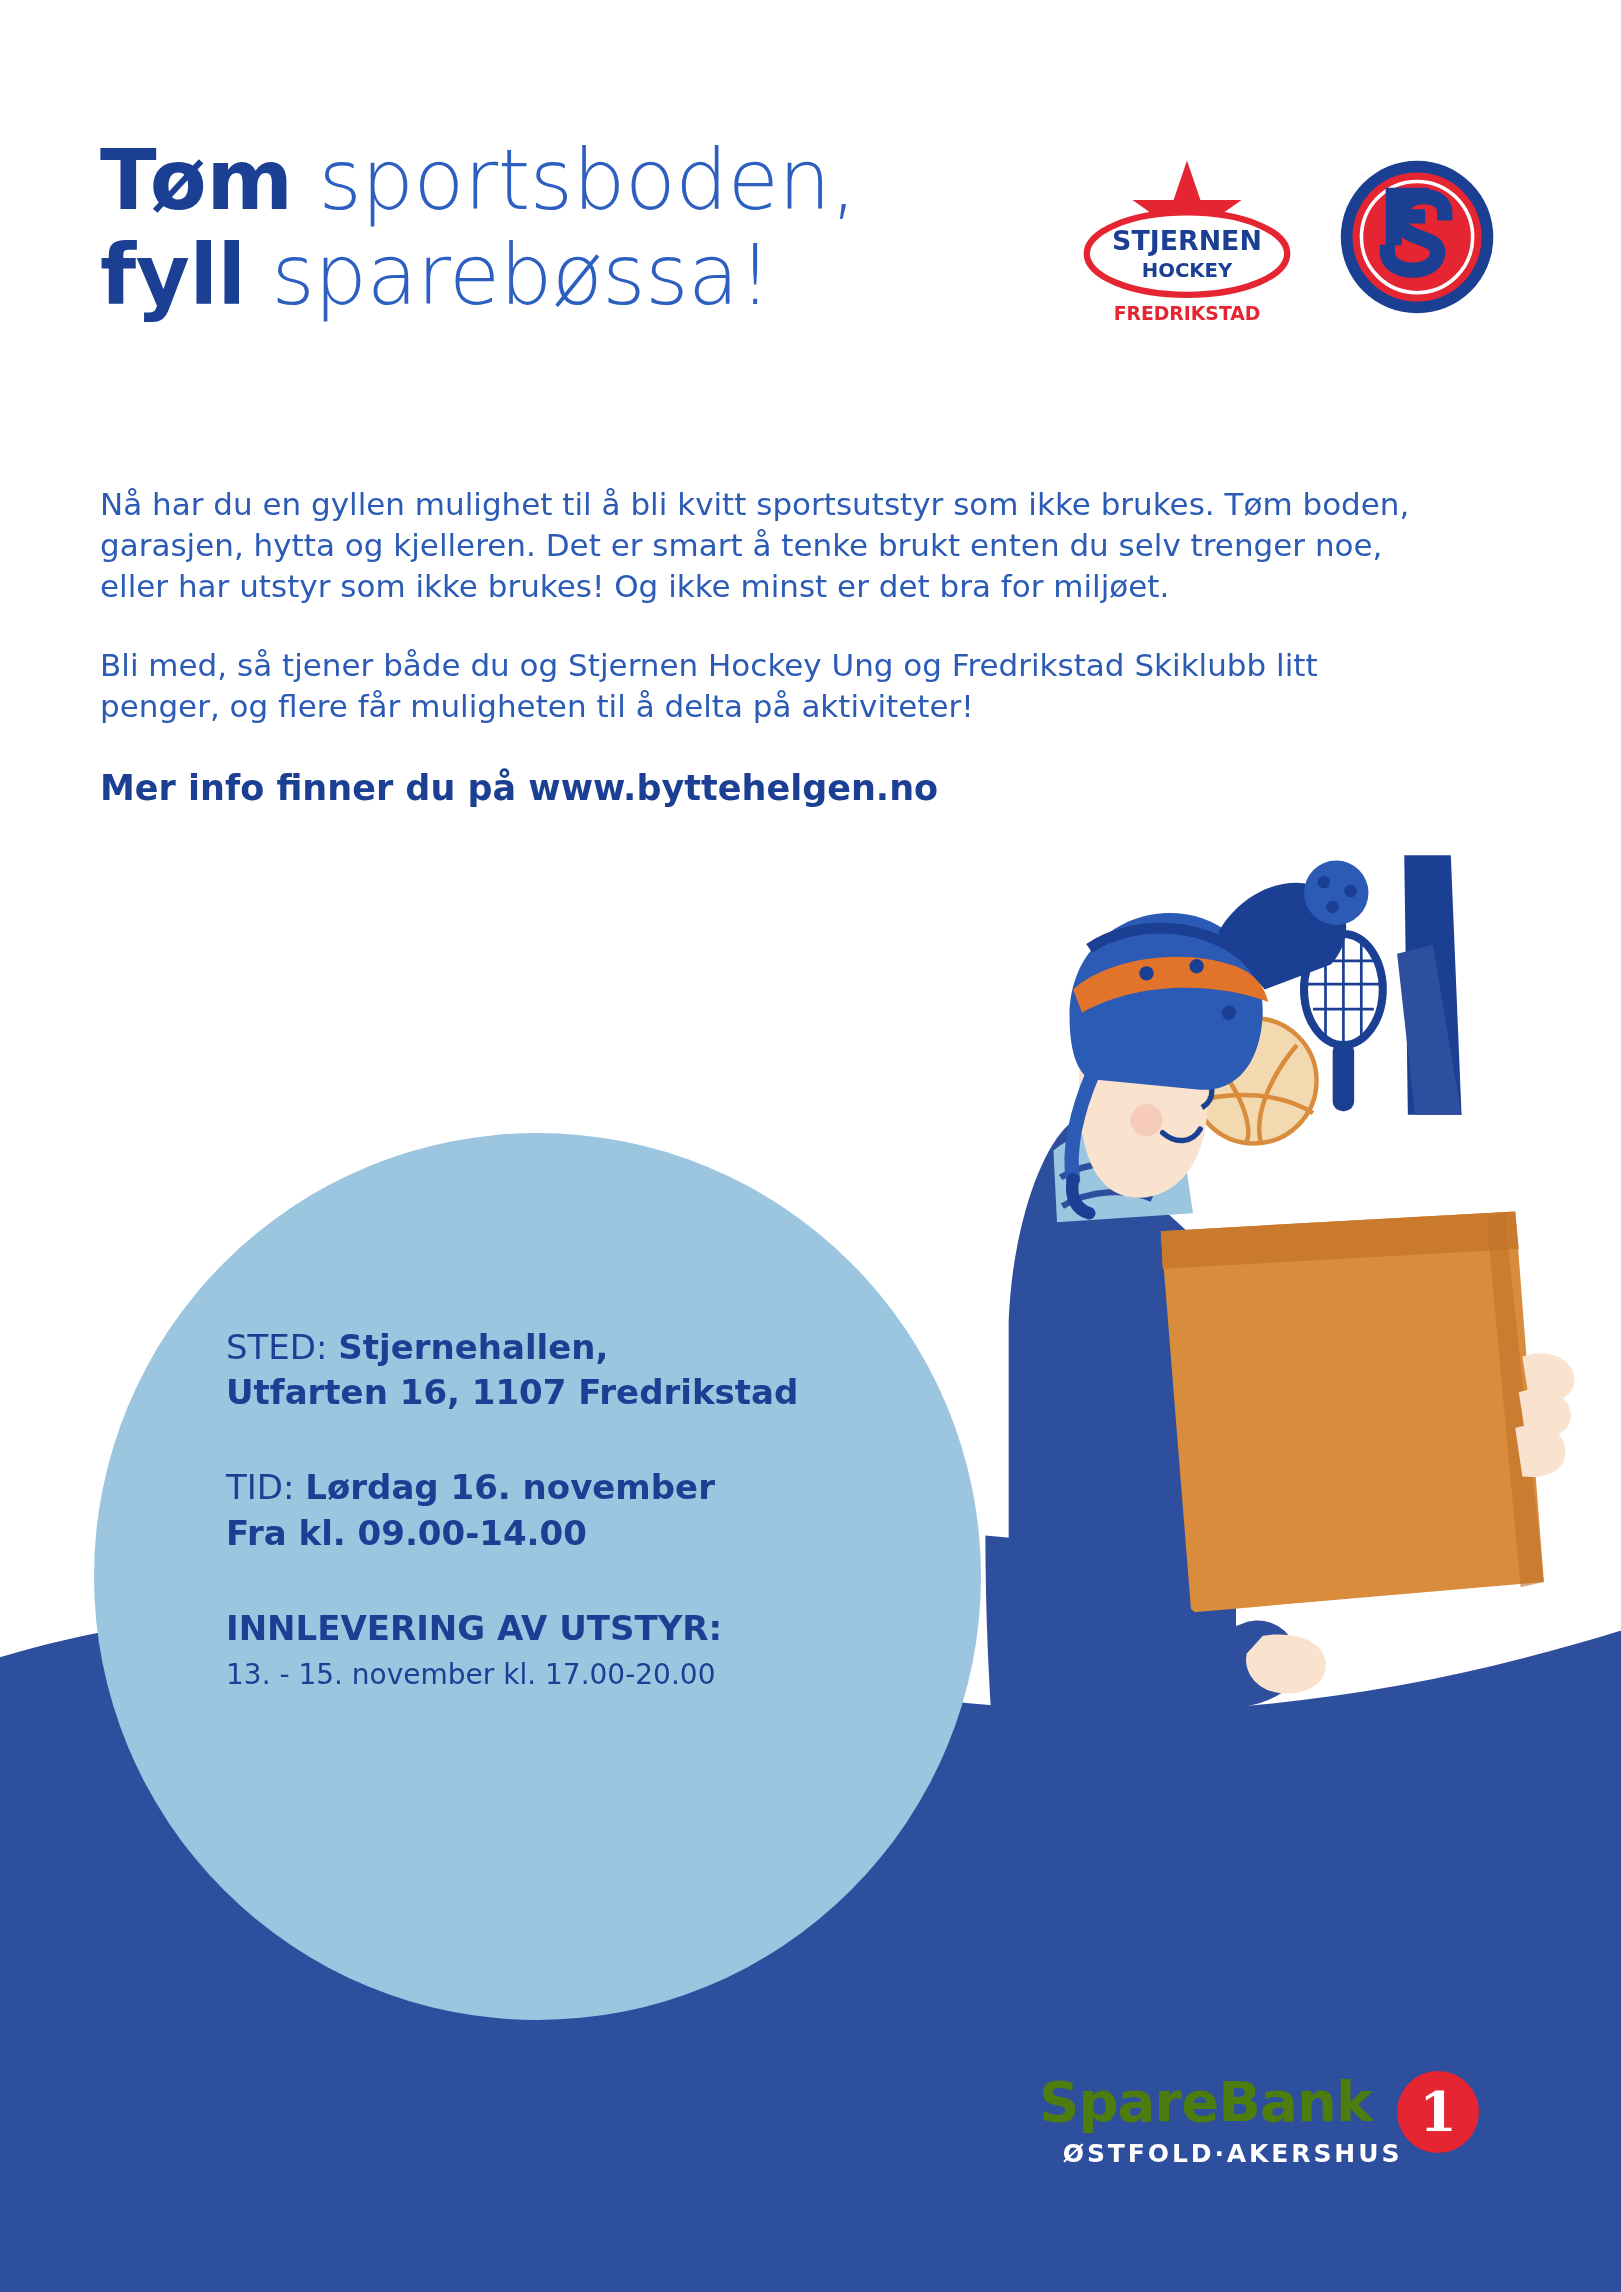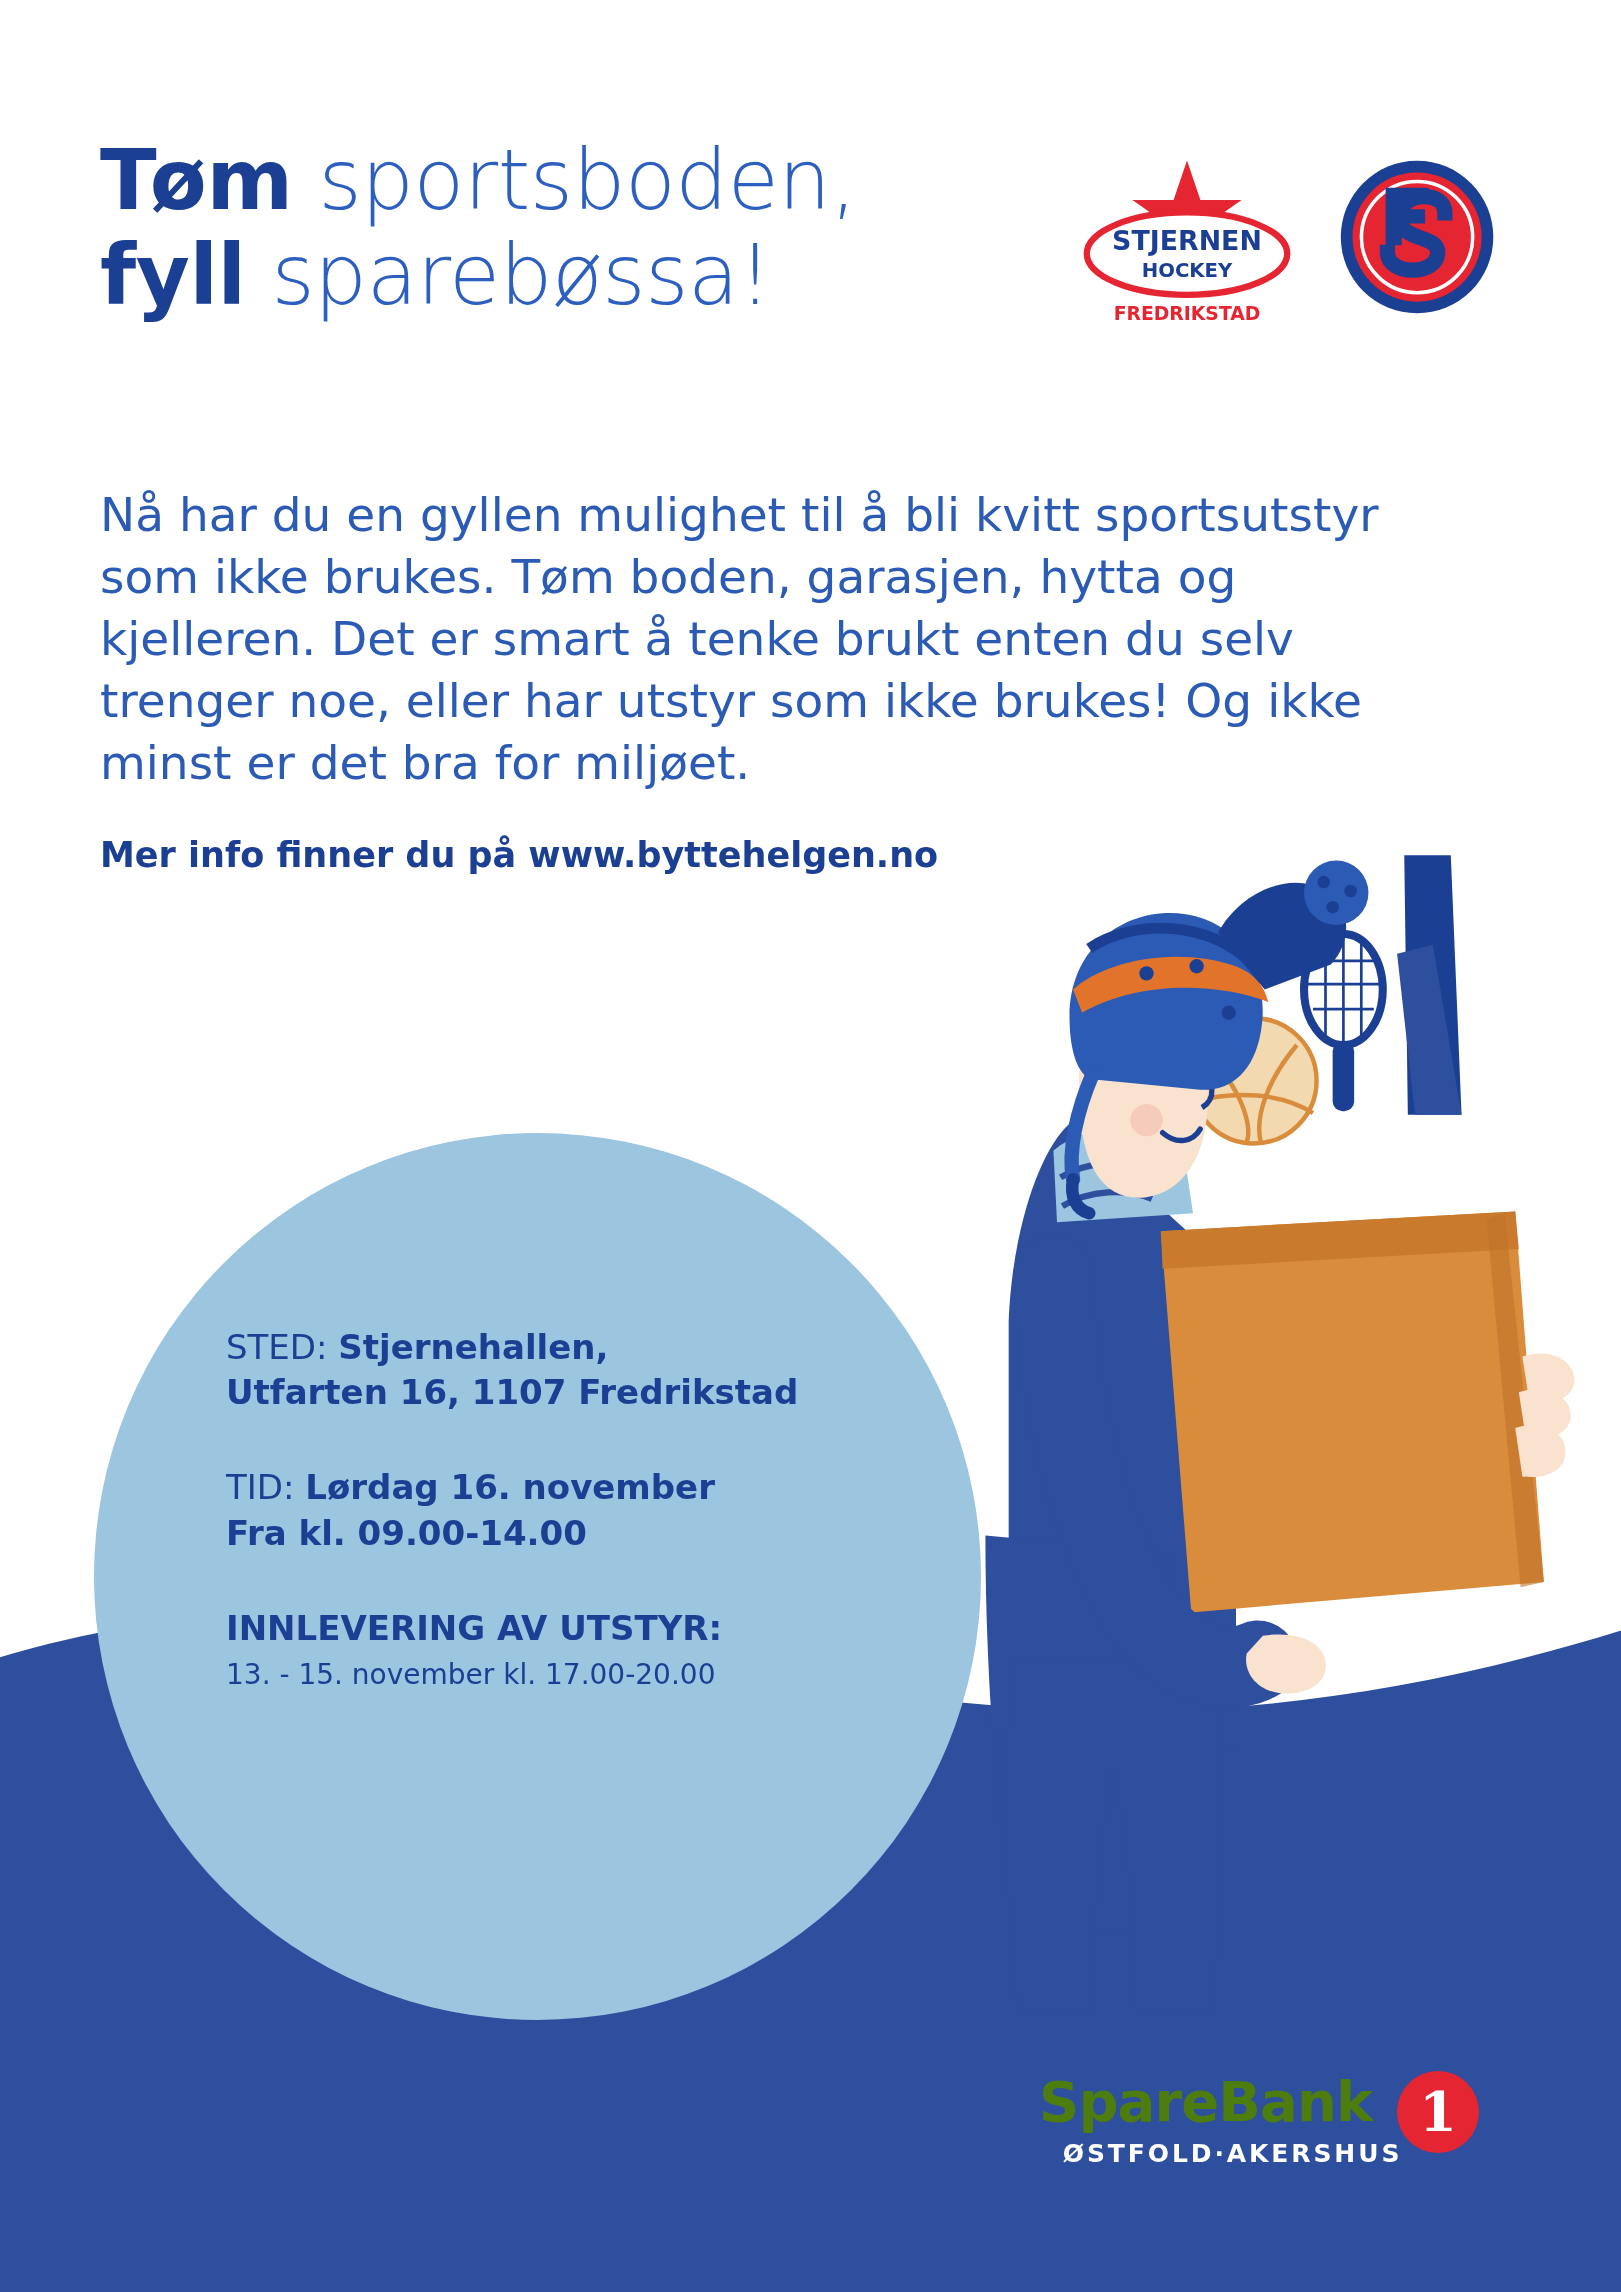--- a/index.html
+++ b/index.html
@@ -68,21 +68,21 @@
   
   .body-copy {
     position: absolute;
     left: 100px;
     top: 484px;
     width: 1334px;
     z-index: 3;
   }
   .body-copy p {
     margin: 0 0 38px 0;
-    font-size: 47px;
+    font-size: 31px;
     line-height: 1.32;
     color: #2b5bb5;
     font-weight: 400;
   }
   .body-copy p.info-link {
     font-weight: bold;
     font-size: 35px;
     color: #1b3f93;
     margin-bottom: 0;
   }
@@ -217,20 +217,21 @@
 <svg class="logo-fs" viewBox="0 0 175 175">
   <circle cx="87" cy="87" r="85" fill="#1b3f93"></circle>
   <circle cx="87" cy="87" r="72" fill="#e52531"></circle>
   <circle cx="87" cy="87" r="62" fill="#e52531" stroke="#ffffff" stroke-width="4"></circle>
   <path d="M100,32 L52,32 L52,96 L70,96 L70,72 L96,72 L96,56 L70,56 L70,48 L100,48 Z" fill="#1b3f93"></path>
   <path d="M118,60 C118,48 108,42 94,42 C78,42 68,52 68,66 C68,92 110,84 110,104 C110,116 98,124 82,124 C66,124 54,116 54,104" fill="none" stroke="#1b3f93" stroke-width="17" stroke-linecap="square"></path>
 </svg>
 
 <div class="body-copy">
   <p>Nå har du en gyllen mulighet til å bli kvitt sportsutstyr som ikke brukes. Tøm boden, garasjen, hytta og kjelleren. Det er smart å tenke brukt enten du selv trenger noe, eller har utstyr som ikke brukes! Og ikke minst er det bra for miljøet.</p>
+  <p>Bli med, så tjener både du og Stjernen Hockey Ung og Fredrikstad Skiklubb litt penger, og flere får muligheten til å delta på aktiviteter!</p>
   <p class="info-link">Mer info finner du på www.byttehelgen.no</p>
 </div>
 
 <div class="circle-panel"></div>
 
 <div class="circle-text">
   <div class="blk">
     <div class="lbl">
       <span>STED:</span>
       <b>Stjernehallen,</b>

